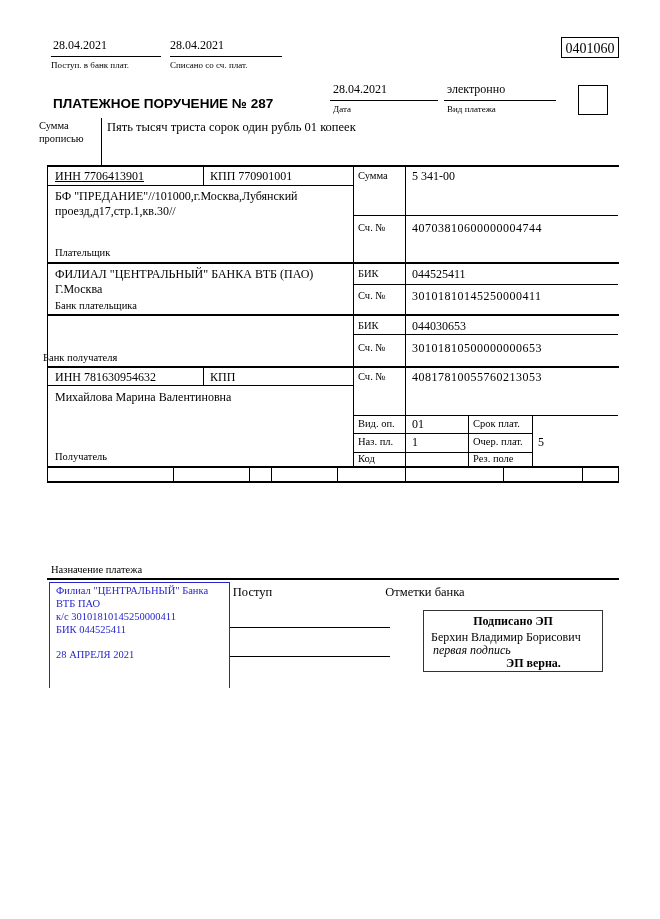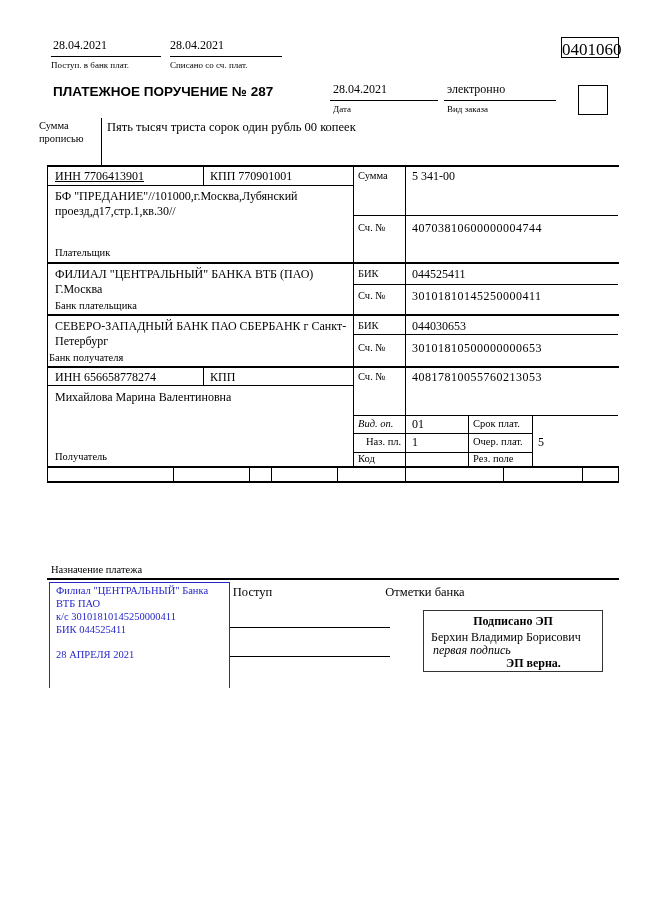--- a/index.html
+++ b/index.html
@@ -3,21 +3,21 @@
 <meta charset="utf-8">
 <style>
   html,body{margin:0;padding:0;background:#fff;}
   .page{position:relative;width:660px;height:688px;background:#fff;overflow:hidden;
         font-family:"Liberation Serif",serif;color:#000;}
   .t{position:absolute;font-size:12px;line-height:1.22;white-space:normal;}
   .lbl{font-size:10.5px;}
   .sm{font-size:9px;}
   .b{font-weight:bold;}
   .i{font-style:italic;}
-  .sans{font-family:"Liberation Sans",sans-serif;}
+  .sans{font-family:"Liberation Sans",sans-serif;margin-top:12px;}
   .ctr{text-align:center;}
   .hl{position:absolute;background:#000;height:1px;}
   .hl2{position:absolute;background:#000;height:2px;}
   .vl{position:absolute;background:#000;width:1px;}
   .box{position:absolute;border:1px solid #000;box-sizing:border-box;}
   .stamp{position:absolute;left:49px;top:582px;width:181px;height:122px;
          border:1px solid;box-sizing:border-box;font-size:10.5px;}
   .stamp .t{font-size:10.5px;}
   .epbox{position:absolute;left:423px;top:610px;width:180px;height:62px;
          border:1px solid #333;box-sizing:border-box;}
@@ -30,35 +30,35 @@
 
   <div class="t" style="left:53px;top:38px;">28.04.2021</div>
   <div class="hl" style="left:51px;top:56px;width:110px;"></div>
   <div class="t sm" style="left:51px;top:60px;">Поступ. в банк плат.</div>
 
   <div class="t" style="left:170px;top:38px;">28.04.2021</div>
   <div class="hl" style="left:170px;top:56px;width:112px;"></div>
   <div class="t sm" style="left:170px;top:60px;">Списано со сч. плат.</div>
 
   <div class="box" style="left:561px;top:37px;width:58px;height:21px;border-width:1.5px;">
-    <div class="t ctr" style="left:0;top:2px;width:100%;font-size:17px;">0401060</div>
+    <div class="t ctr" style="left:0;top:2px;width:100%;font-size:14px;">0401060</div>
   </div>
 
   <div class="t sans b" style="left:53px;top:84px;font-size:13.5px;">ПЛАТЕЖНОЕ ПОРУЧЕНИЕ № 287</div>
   <div class="t" style="left:333px;top:82px;">28.04.2021</div>
   <div class="hl" style="left:330px;top:100px;width:108px;"></div>
   <div class="t sm" style="left:333px;top:104px;">Дата</div>
   <div class="t" style="left:447px;top:82px;">электронно</div>
   <div class="hl" style="left:444px;top:100px;width:112px;"></div>
-  <div class="t sm" style="left:447px;top:104px;">Вид заказа</div>
+  <div class="t sm" style="left:447px;top:104px;">Вид платежа</div>
   <div class="box" style="left:578px;top:85px;width:30px;height:30px;"></div>
 
   <div class="t lbl" style="left:39px;top:120px;width:46px;">Сумма прописью</div>
   <div class="vl" style="left:101px;top:118px;height:48px;"></div>
-  <div class="t" style="left:107px;top:120px;width:500px;font-size:12.5px;">Пять тысяч триста сорок один рубль 00 копеек</div>
+  <div class="t" style="left:107px;top:120px;width:500px;font-size:12.5px;">Пять тысяч триста сорок один рубль 01 копеек</div>
 
   <div class="hl2" style="left:47px;top:165px;width:572px;"></div>
   <div class="hl" style="left:47px;top:185px;width:306px;"></div>
   <div class="hl" style="left:353px;top:215px;width:265px;"></div>
   <div class="hl2" style="left:47px;top:262px;width:572px;"></div>
   <div class="hl" style="left:353px;top:284px;width:265px;"></div>
   <div class="hl2" style="left:47px;top:314px;width:572px;"></div>
   <div class="hl" style="left:353px;top:334px;width:265px;"></div>
   <div class="hl2" style="left:47px;top:366px;width:572px;"></div>
   <div class="hl" style="left:47px;top:385px;width:306px;"></div>
@@ -94,39 +94,38 @@
   <div class="t" style="left:412px;top:221px;letter-spacing:0.5px;">40703810600000004744</div>
   <div class="t lbl" style="left:55px;top:247px;">Плательщик</div>
 
   <div class="t" style="left:55px;top:267px;width:295px;">ФИЛИАЛ "ЦЕНТРАЛЬНЫЙ" БАНКА ВТБ (ПАО) Г.Москва</div>
   <div class="t lbl" style="left:358px;top:268px;">БИК</div>
   <div class="t" style="left:412px;top:267px;">044525411</div>
   <div class="t lbl" style="left:358px;top:290px;">Сч. №</div>
   <div class="t" style="left:412px;top:289px;letter-spacing:0.5px;">30101810145250000411</div>
   <div class="t lbl" style="left:55px;top:300px;">Банк плательщика</div>
 
-  <div class="t" style="left:55px;top:319px;width:295px;">СЕВЕРО-ЗАПАДНЫЙ БАНК ПАО СБЕРБАНК г Санкт-Петербург</div>
   <div class="t lbl" style="left:358px;top:320px;">БИК</div>
   <div class="t" style="left:412px;top:319px;">044030653</div>
   <div class="t lbl" style="left:358px;top:342px;">Сч. №</div>
   <div class="t" style="left:412px;top:341px;letter-spacing:0.5px;">30101810500000000653</div>
-  <div class="t lbl" style="left:49px;top:352px;text-align:center;">Банк получателя</div>
+  <div class="t lbl" style="left:43px;top:352px;text-align:center;">Банк получателя</div>
 
-  <div class="t" style="left:55px;top:370px;">ИНН 656658778274</div>
+  <div class="t" style="left:55px;top:370px;">ИНН 781630954632</div>
   <div class="t" style="left:210px;top:370px;">КПП</div>
   <div class="t lbl" style="left:358px;top:371px;">Сч. №</div>
   <div class="t" style="left:412px;top:370px;letter-spacing:0.5px;">40817810055760213053</div>
   <div class="t" style="left:55px;top:390px;">Михайлова Марина Валентиновна</div>
   <div class="t lbl" style="left:55px;top:451px;">Получатель</div>
 
-  <div class="t lbl" style="left:358px;top:418px;font-style:italic;">Вид. оп.</div>
+  <div class="t lbl" style="left:358px;top:418px;">Вид. оп.</div>
   <div class="t" style="left:412px;top:417px;">01</div>
   <div class="t lbl" style="left:473px;top:418px;">Срок плат.</div>
   <div class="t" style="left:538px;top:417px;"></div>
-  <div class="t lbl" style="left:366px;top:436px;">Наз. пл.</div>
+  <div class="t lbl" style="left:358px;top:436px;">Наз. пл.</div>
   <div class="t" style="left:412px;top:435px;">1</div>
   <div class="t lbl" style="left:473px;top:436px;">Очер. плат.</div>
   <div class="t" style="left:538px;top:435px;">5</div>
   <div class="t lbl" style="left:358px;top:453px;">Код</div>
   <div class="t" style="left:412px;top:452px;"></div>
   <div class="t lbl" style="left:473px;top:453px;">Рез. поле</div>
   <div class="t" style="left:538px;top:452px;"></div>
 
   <div class="t lbl" style="left:51px;top:564px;">Назначение платежа</div>
   <div class="hl2" style="left:47px;top:578px;width:572px;"></div>

